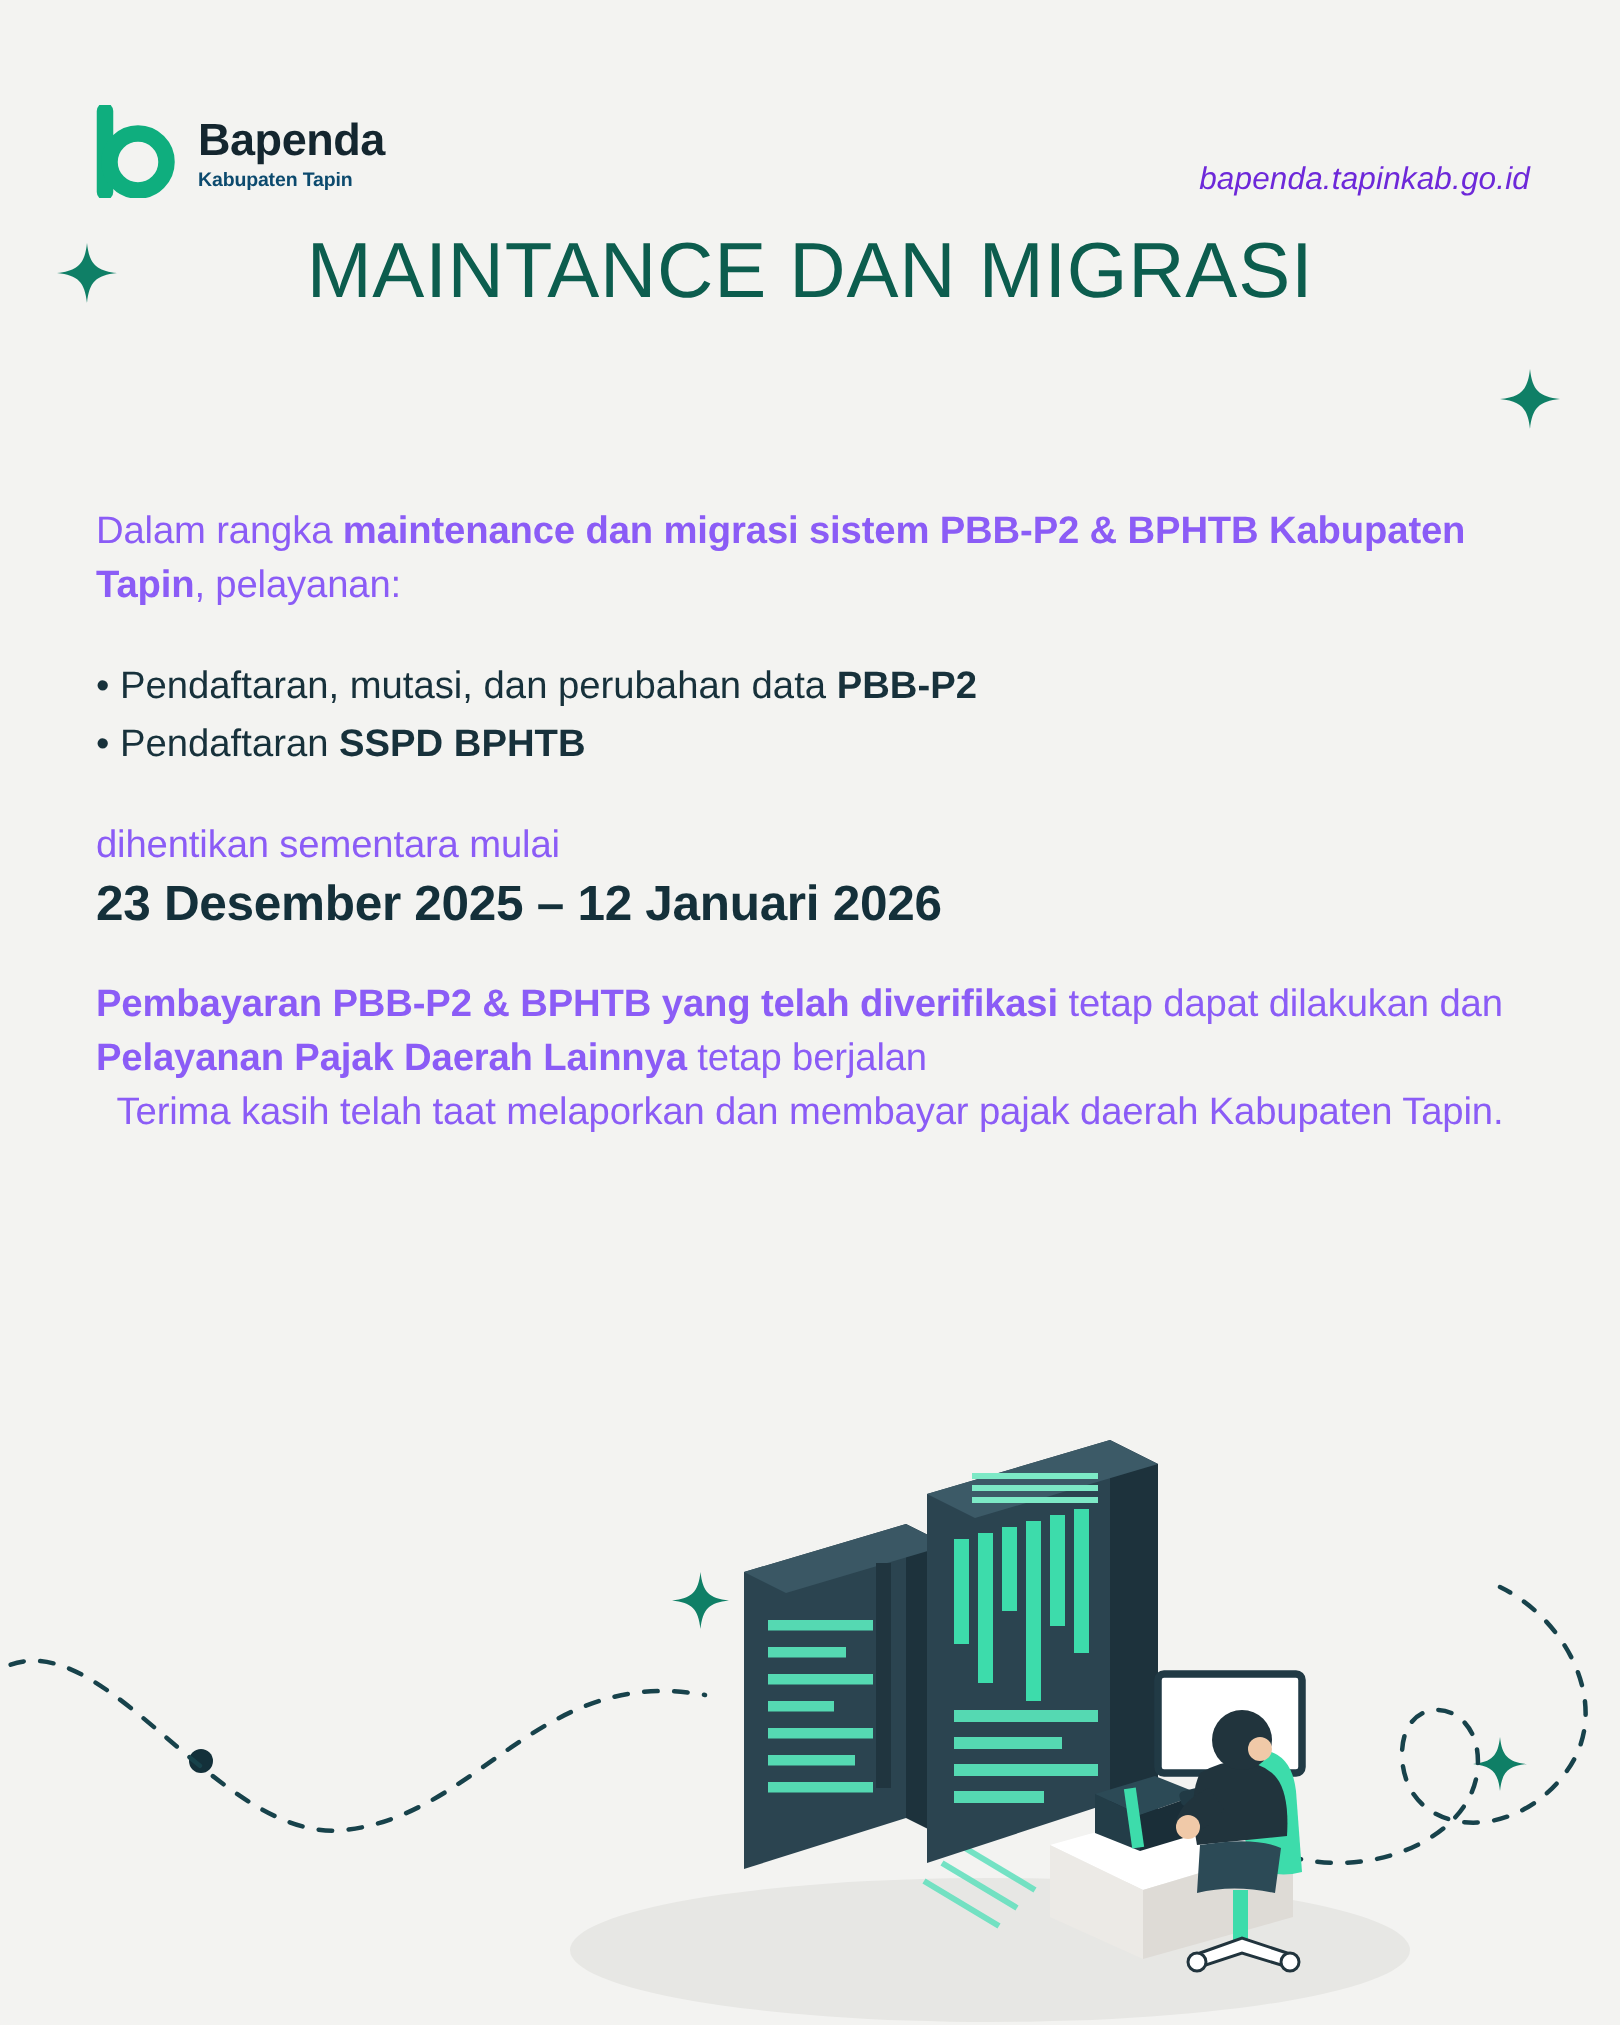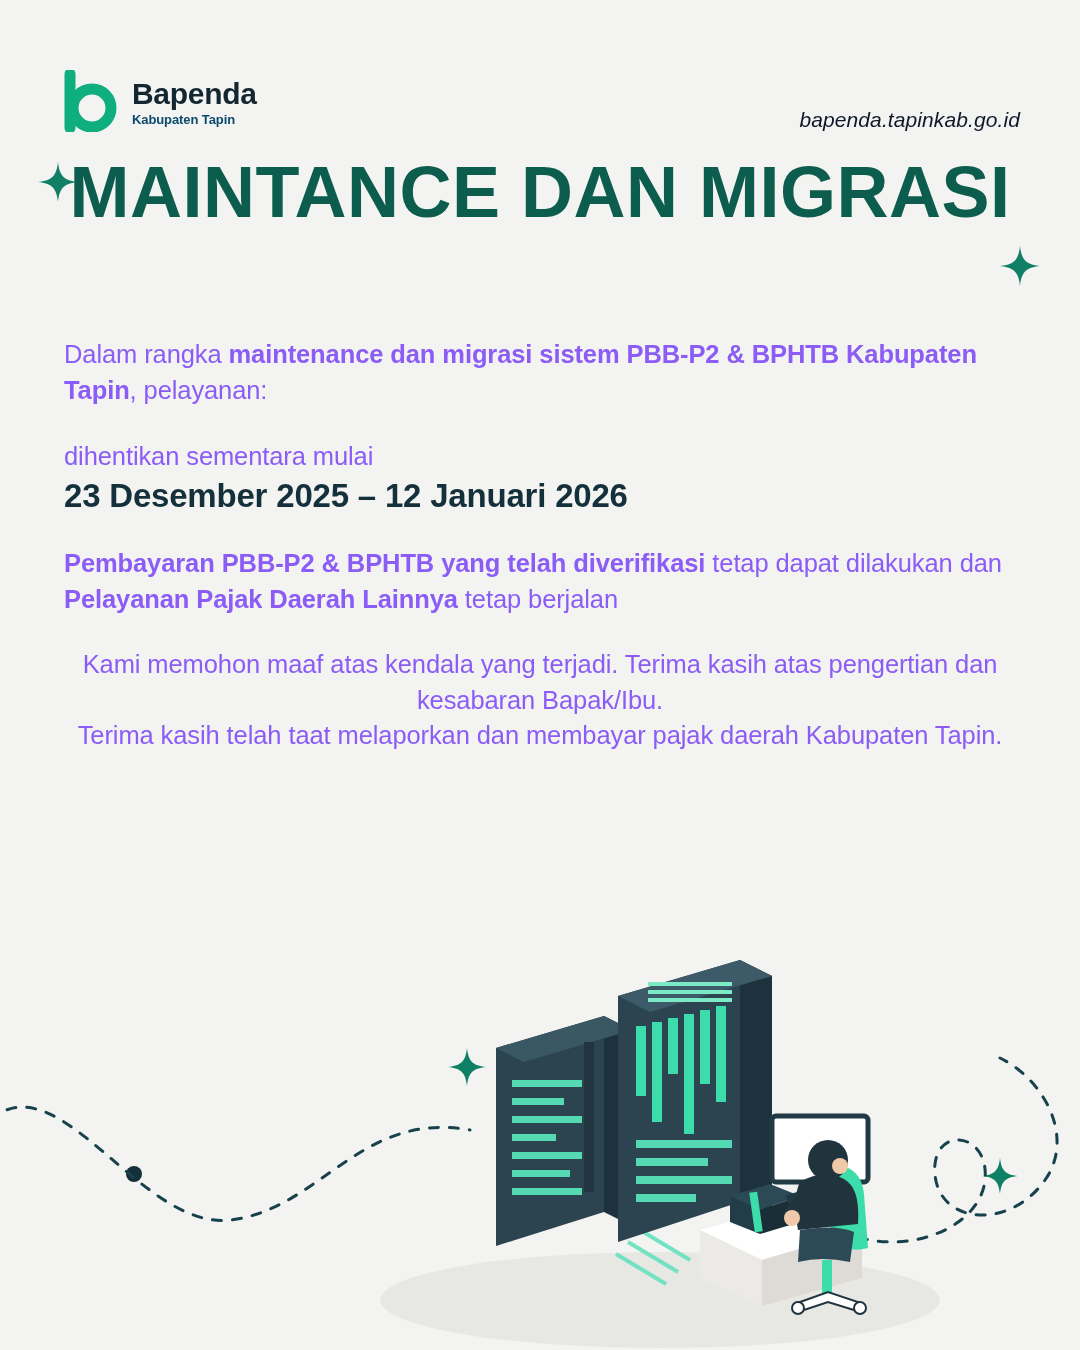--- a/index.html
+++ b/index.html
@@ -44,34 +44,34 @@
   .brand-sub {
     font-size: 13px;
     font-weight: bold;
     color: #0c4a6e;
     margin-top: 4px;
     letter-spacing: -0.1px;
   }
   .site-url {
     font-size: 21px;
     font-style: italic;
-    color: #0f172a;
+    color: #6d28d9;
     letter-spacing: 0.1px;
   }
 
   
   .title-block {
     position: absolute;
     top: 152px;
     left: 0; right: 0;
     text-align: center;
   }
   .title-line {
-    font-size: 72px;
-    font-weight: bold;
+    font-size: 52px;
+    font-weight: normal;
     color: #0c5d4e;
     letter-spacing: 0.5px;
     line-height: 1.12;
     white-space: nowrap;
     font-stretch: condensed;
   }
 
   
   .spark { position: absolute; }
   .spark svg { display: block; }
@@ -165,29 +165,36 @@
   <div class="title-block">
     <div class="title-line">MAINTANCE DAN MIGRASI</div>
   </div>
 
   <div class="content">
 
     <div class="p">
       <span>Dalam rangka </span><b>maintenance dan migrasi sistem PBB-P2 &amp; BPHTB Kabupaten Tapin</b><span>, pelayanan:</span>
     </div>
 
+    <div class="bullets mt-b">
+      <div>
+        <span>• Pendaftaran, mutasi, dan perubahan data </span><b>PBB-P2</b>
+      </div>
+      <div>
+        <span>• Pendaftaran </span><b>SSPD BPHTB</b>
+      </div>
+    </div>
 
     <div class="p mt-b">dihentikan sementara mulai</div>
     <div class="date">23 Desember 2025 – 12 Januari 2026</div>
 
     <div class="p mt-b">
       <b>Pembayaran PBB-P2 &amp; BPHTB yang telah diverifikasi</b><span> tetap dapat dilakukan dan </span><b>Pelayanan Pajak Daerah Lainnya</b><span> tetap berjalan</span>
     </div>
 
-    <div class="p center mt-b">Kami memohon maaf atas kendala yang terjadi. Terima kasih atas pengertian dan kesabaran Bapak/Ibu.</div>
 
     <div class="p center mt-c">Terima kasih telah taat melaporkan dan membayar pajak daerah Kabupaten Tapin.</div>
   </div>
 
   <span class="dot-big"></span>
 
   <div class="illo">
     <svg width="1080" height="420" viewBox="0 0 1080 420">
 
       <path d="M-10 190 C 60 130, 140 300, 230 290 C 320 280, 360 180, 470 200" fill="none" stroke="#17424b" stroke-width="3" stroke-dasharray="9 11" stroke-linecap="round"></path>

